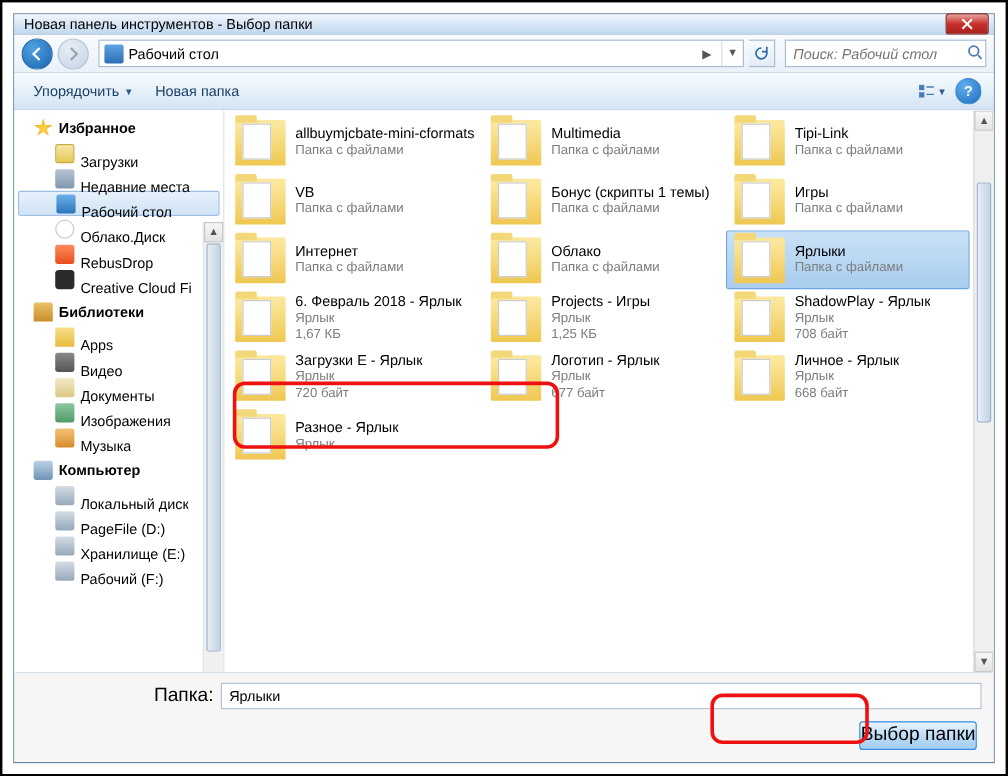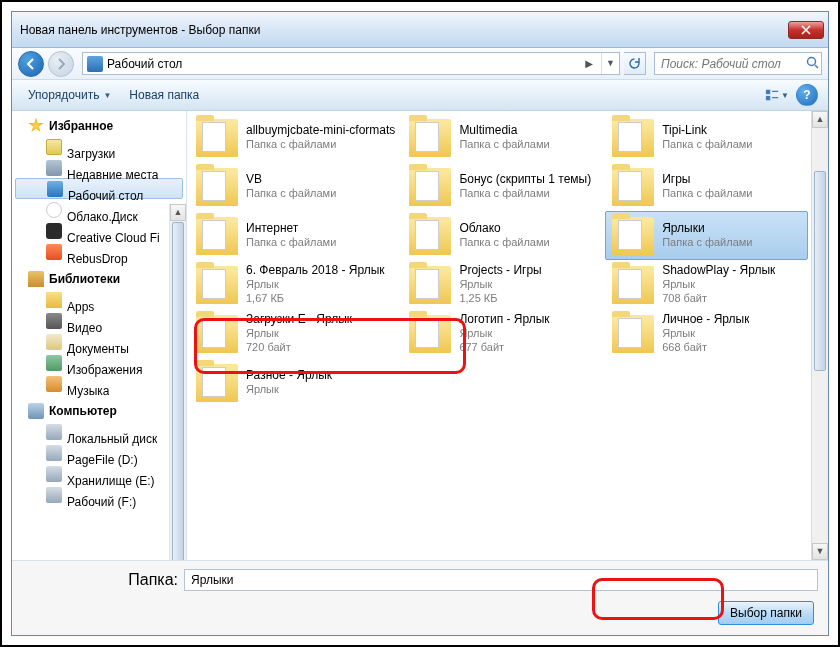--- a/index.html
+++ b/index.html
@@ -1,21 +1,21 @@
 <!DOCTYPE html>
 <html><head>
 <meta charset="utf-8">
 <style>
 * { margin:0; padding:0; box-sizing:border-box; font-family:"Segoe UI",Tahoma,sans-serif; }
 body { background:#fff; width:840px; height:647px; overflow:hidden; }
 .outer-border { border:2px solid #000; width:840px; height:647px; padding:9px; background:#fff; position:relative; }
 .dialog { width:100%; height:100%; border:1px solid #6b8aab; display:flex; flex-direction:column; background:#fff; }
 
 
-.titlebar { height:36px; background:linear-gradient(#f1f6fc,#d8e6f6 50%,#c2d9f0); display:flex; align-items:center; padding:0 4px 0 8px; border-bottom:1px solid #9db8d7; }
+.titlebar { height:17px; background:linear-gradient(#f1f6fc,#d8e6f6 50%,#c2d9f0); display:flex; align-items:center; padding:0 4px 0 8px; border-bottom:1px solid #9db8d7; }
 .titlebar .title { font-size:12px; color:#000; flex:1; }
 .close-btn { width:36px; height:18px; background:linear-gradient(#e7a3a0,#c9302c 50%,#a5231e); border:1px solid #8d2b27; border-radius:3px; display:flex; align-items:center; justify-content:center; color:#fff; font-size:11px; cursor:pointer; }
 
 
 .navrow { height:32px; background:linear-gradient(#fafcfe,#e9f1f9); border-bottom:1px solid #cddbea; display:flex; align-items:center; padding:3px 6px; gap:4px; }
 .nav-back,.nav-fwd { width:26px; height:26px; border-radius:50%; display:flex; align-items:center; justify-content:center; }
 .nav-back { background:radial-gradient(circle at 35% 30%,#4fa1e3,#1b64b0); border:1px solid #2b6aa8; color:#fff; font-size:13px; cursor:pointer; }
 .nav-fwd { background:radial-gradient(circle at 35% 30%,#e8eef5,#c5d4e4); border:1px solid #b1c3d6; color:#8a99a9; font-size:13px; }
 .addressbar { flex:1; height:23px; border:1px solid #a9bdd4; background:#fff; display:flex; align-items:center; margin-left:4px; }
 .addr-icon { width:16px; height:16px; margin:0 4px; background:linear-gradient(#5fa4e0,#2c6eb5); border-radius:2px; }
@@ -82,21 +82,21 @@
 .sidebar-scroll-v { position:absolute; left:157px; width:17px; top:93px; height:477px; background:#f0f0f0; border-left:1px solid #e4e4e4; z-index:2;}
 .sidebar-scroll-v .arr{height:17px;background:linear-gradient(#f7f7f7,#e3e3e3);border:1px solid #c9c9c9;text-align:center;font-size:9px;color:#555;line-height:15px;}
 .sidebar-scroll-v .thumb{position:absolute;left:2px;right:2px;top:18px;height:340px;background:linear-gradient(90deg,#e8eef5,#c3d3e4);border:1px solid #9cb5ce;border-radius:2px;}
 
 
 .footer { border-top:1px solid #d9e3ec; background:#f6f6f6; padding:8px 10px 10px; }
 .footrow1 { display:flex; align-items:center; margin-bottom:10px; }
 .flabel { width:162px; text-align:right; font-size:16px; padding-right:6px; color:#000;}
 .finput { flex:1; height:22px; border:1px solid #b4c4d6; background:#fff; font-size:12px; padding:0 6px; outline:none; }
 .footrow2 { display:flex; justify-content:flex-end; gap:10px; padding-right:4px; }
-.btn { min-width:96px; height:24px; border:1px solid #8aa7c5; border-radius:3px; background:linear-gradient(#fdfdfd,#e3e9f0); font-size:12px; cursor:pointer; }
+.btn { min-width:96px; height:24px; border:1px solid #8aa7c5; border-radius:3px; background:linear-gradient(#fdfdfd,#e3e9f0); font-size:16px; cursor:pointer; }
 .btn.primary { border:1px solid #2f8ddf; background:linear-gradient(#eaf4fd,#bcdcf6 50%,#a2cdf0); }
 
 
 .hl { position:absolute; border:3px solid #e11; border-radius:10px; pointer-events:none; z-index:10; }
 .hl1 { left:192px; top:316px; width:272px; height:56px; }
 .hl2 { left:590px; top:576px; width:132px; height:42px; }
 </style>
 </head>
 <body>
 
@@ -183,26 +183,26 @@
             </div>
         <div class="tree-item sel">
               <span class="ic ic-desk"></span>
               <span class="label">Рабочий стол</span>
             </div>
         <div class="tree-item">
               <span class="ic ic-yd"></span>
               <span class="label">Облако.Диск</span>
             </div>
         <div class="tree-item">
+              <span class="ic ic-rd"></span>
+              <span class="label">RebusDrop</span>
+            </div>
+        <div class="tree-item">
               <span class="ic ic-cc"></span>
               <span class="label">Creative Cloud Fi</span>
-            </div>
-        <div class="tree-item">
-              <span class="ic ic-rd"></span>
-              <span class="label">RebusDrop</span>
             </div>
       </div>
       <div class="tree-group">
         <div class="tree-head">
               <span class="ic ic-lib"></span>
               <span class="label">Библиотеки</span>
             </div>
         <div class="tree-item">
               <span class="ic ic-fold"></span>
               <span class="label">Apps</span>

